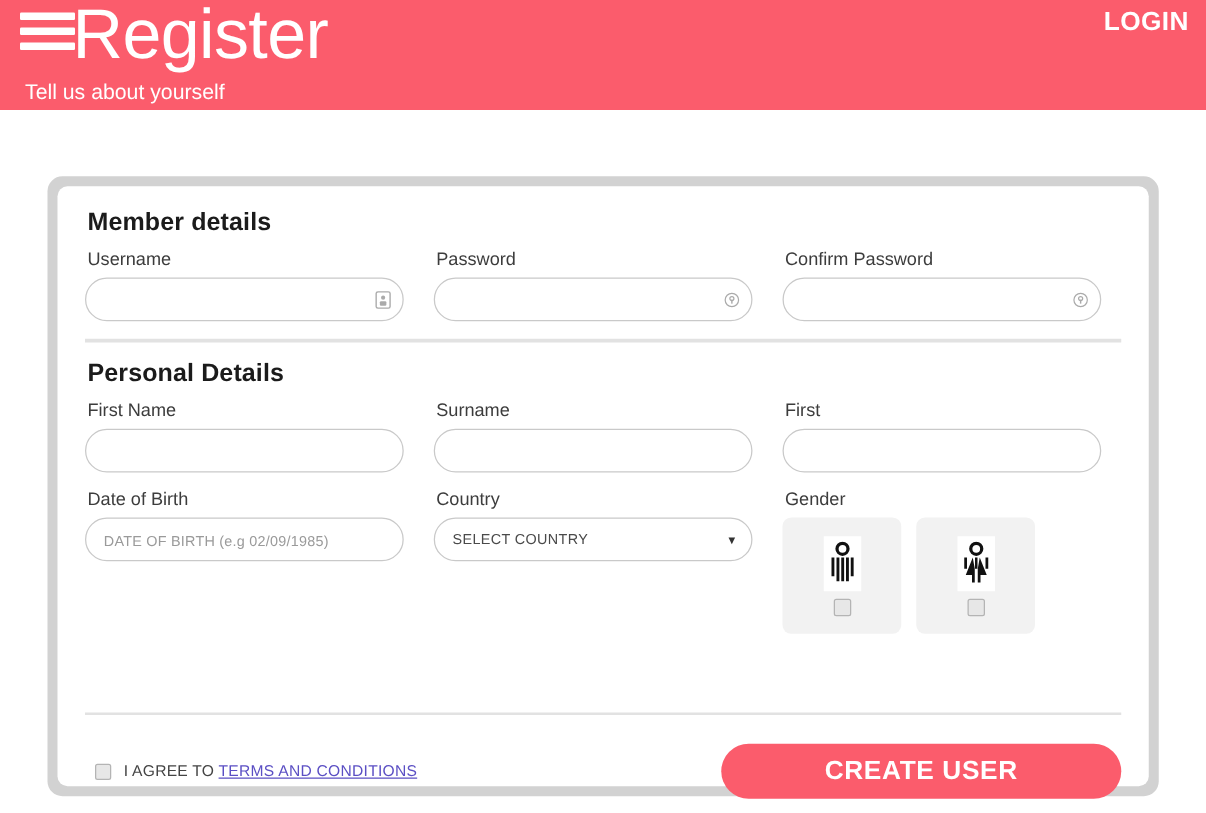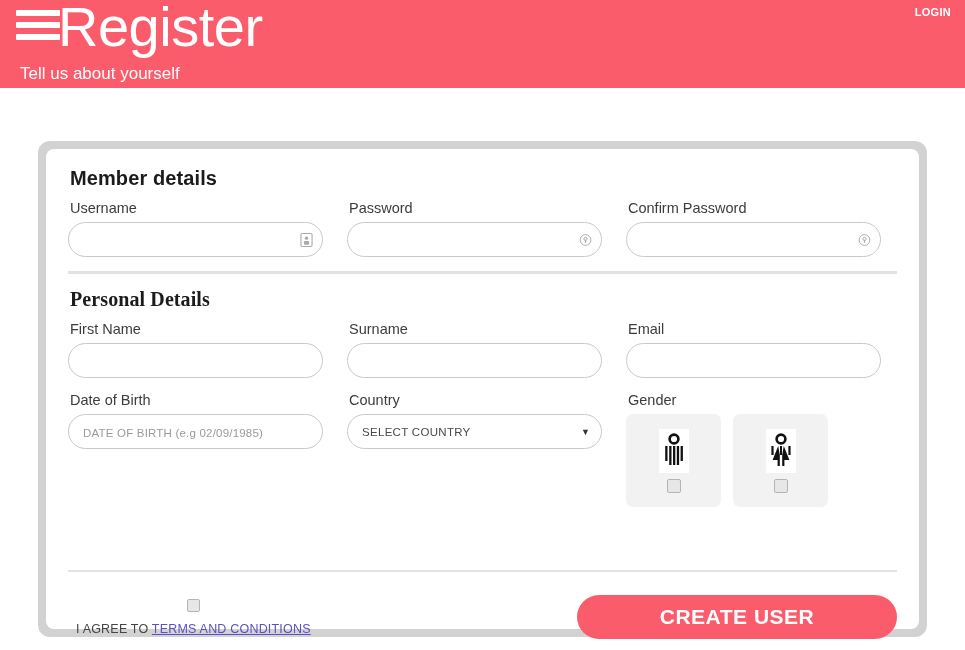--- a/index.html
+++ b/index.html
@@ -53,21 +53,21 @@
     top: 64px;
     font-size: 17px;
     font-weight: 400;
     color: #ffffff;
     white-space: nowrap;
   }
   .login-link {
     position: absolute;
     right: 14px;
     top: 6px;
-    font-size: 11px;
+    font-size: 21px;
     font-weight: bold;
     color: #ffffff;
     letter-spacing: 0.3px;
     cursor: pointer;
     text-decoration: none;
   }
 
   
   .frame {
     position: absolute;
@@ -88,21 +88,21 @@
     position: relative;
   }
 
   .section-title {
     font-size: 20px;
     font-weight: bold;
     color: #1b1b1b;
     margin: 0 0 10px 2px;
     letter-spacing: 0.1px;
   }
-  .section-title.second { margin-top: 14px; font-family: Liberation Serif, serif; }
+  .section-title.second { margin-top: 14px; }
 
   .divider {
     height: 3px;
     background: #e2e2e2;
     margin: 14px 0 0 0;
     border: 0;
   }
 
   
   .row {
@@ -232,21 +232,20 @@
     height: 56px;
     display: flex;
     align-items: center;
     justify-content: space-between;
   }
   .terms {
     display: flex;
     align-items: center;
     gap: 10px;
     margin-left: 8px;
-    flex-direction: column;
   }
   .terms-check {
     width: 13px;
     height: 13px;
     background: #e7e7e7;
     border: 1px solid #b4b4b4;
     border-radius: 2px;
     cursor: pointer;
   }
   .terms-text {
@@ -352,21 +351,21 @@
       </div>
 
       <div class="field">
         <label class="field-label">Surname</label>
         <div class="input-wrap">
           <input class="text-input" type="text" placeholder="" style="">
         </div>
       </div>
 
       <div class="field">
-        <label class="field-label">Email</label>
+        <label class="field-label">First</label>
         <div class="input-wrap">
           <input class="text-input" type="text" placeholder="" style="">
         </div>
       </div>
     </div>
 
     <div class="rows-gap"></div>
 
     <div class="row">
       <div class="field">

